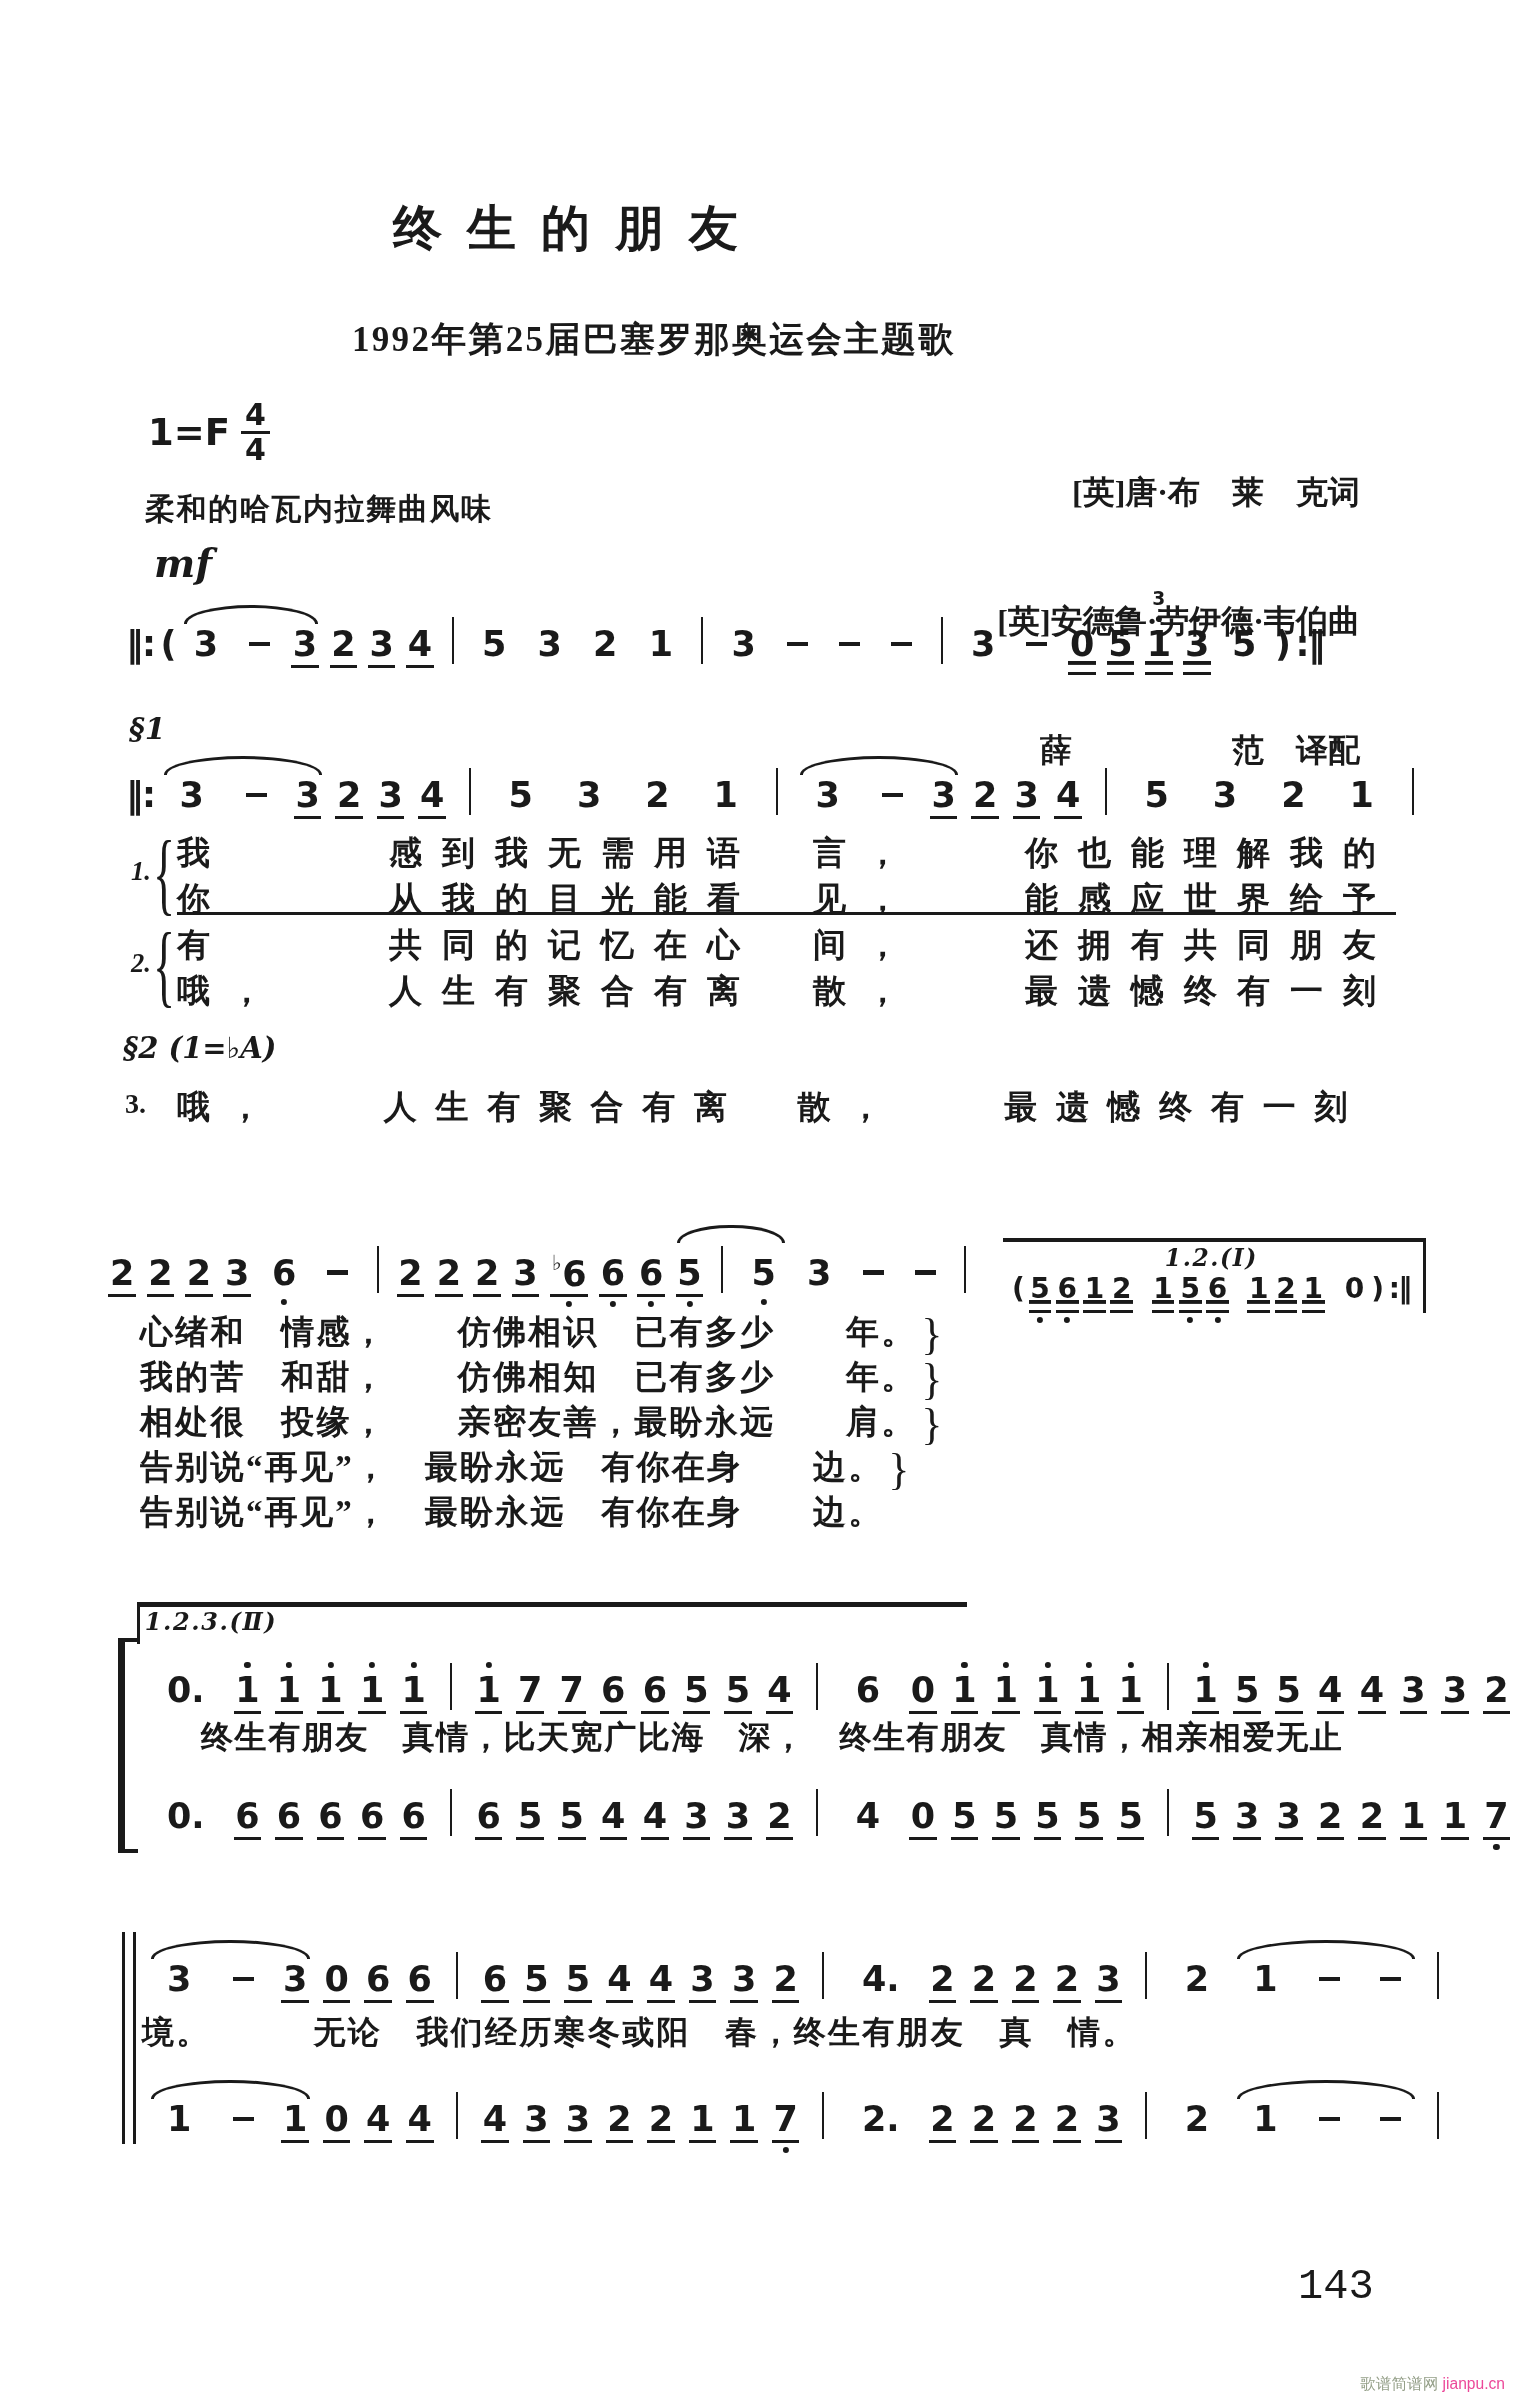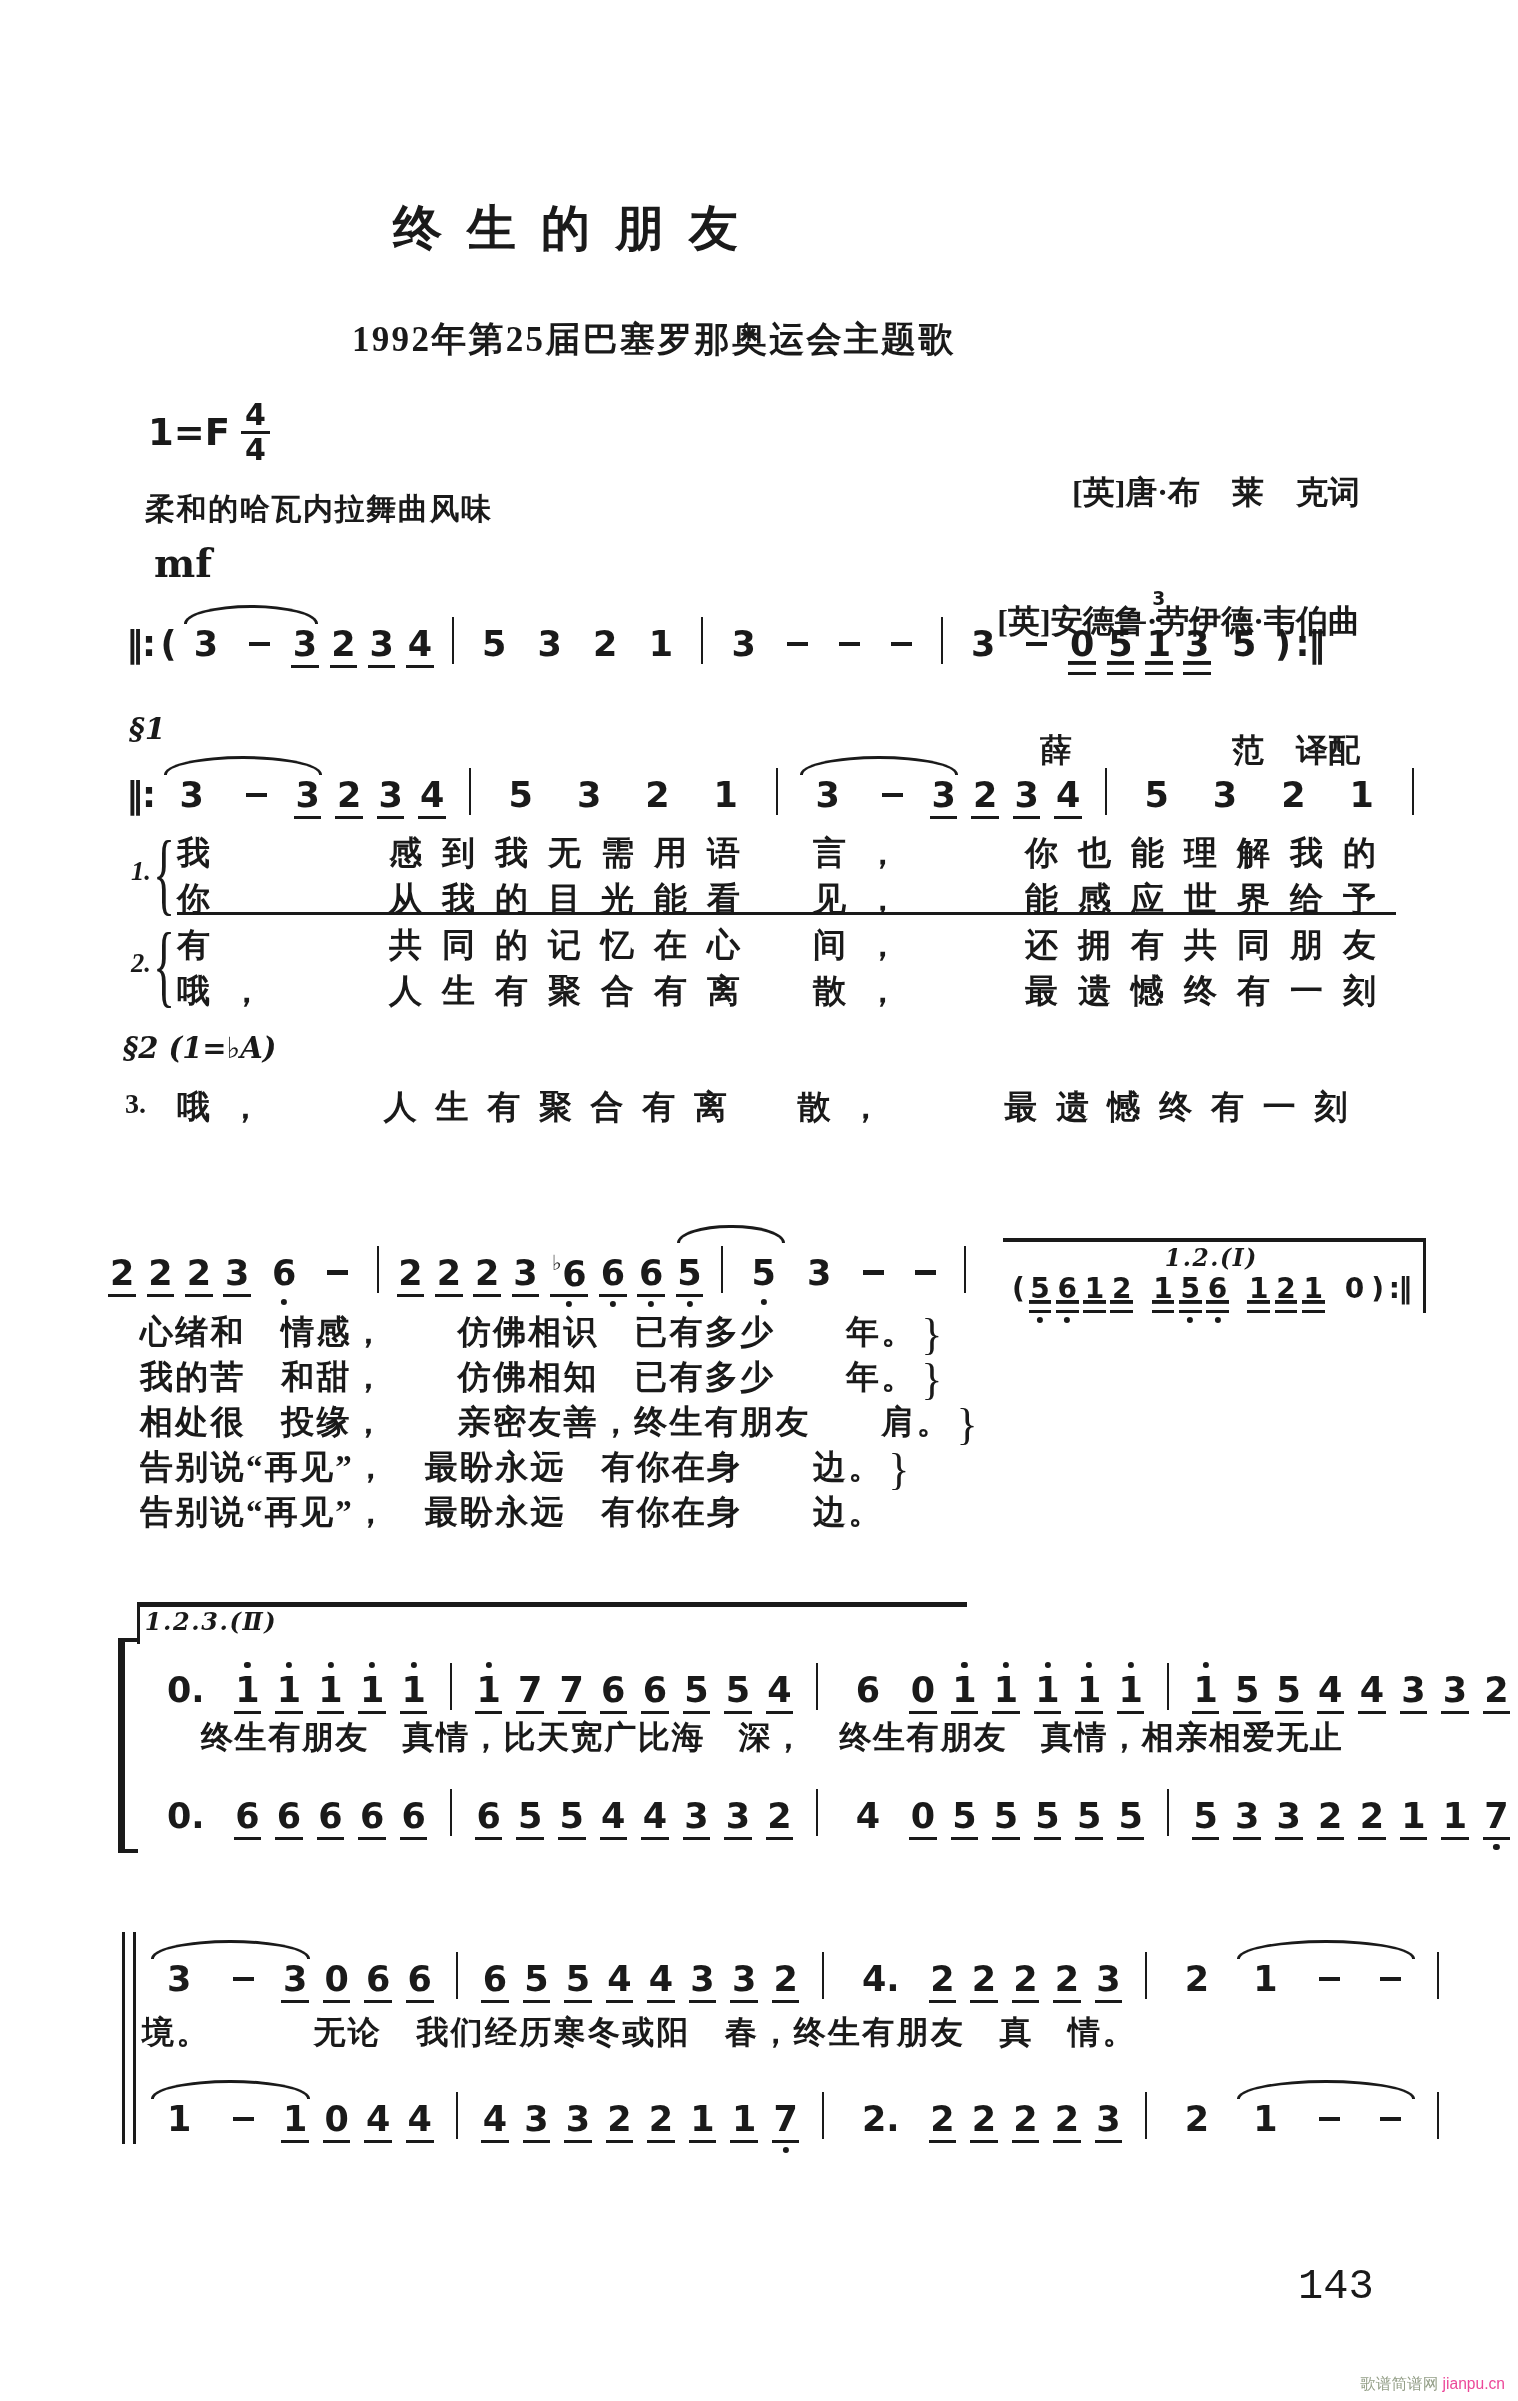--- a/index.html
+++ b/index.html
@@ -7,21 +7,21 @@
         font-family:"Liberation Serif",serif;overflow:hidden;}
 
   .title{position:absolute;left:393px;top:196px;font-size:49px;font-weight:900;letter-spacing:25px;white-space:pre;}
   .subtitle{position:absolute;left:352px;top:316px;font-size:35px;font-weight:700;letter-spacing:2.3px;white-space:pre;}
   .credits{position:absolute;top:385px;right:159px;text-align:right;font-size:32px;font-weight:700;line-height:43px;white-space:pre;}
   .keysig{position:absolute;left:148px;top:399px;font-size:37px;font-weight:800;display:flex;align-items:center;gap:11px;font-family:"DejaVu Sans",sans-serif;}
   .frac{display:inline-block;text-align:center;font-size:30px;line-height:1.05;font-weight:800;}
   .frac-top{display:block;border-bottom:3.1px solid #1a1a1a;padding:0 3.9px 0.8px;}
   .frac-bot{display:block;}
   .tempo{position:absolute;left:145px;top:489px;font-size:30px;font-weight:800;letter-spacing:1.6px;}
-  .dyn{position:absolute;left:154px;top:540px;font-size:39px;font-weight:700;font-family:"DejaVu Serif",serif;}
+  .dyn{position:absolute;left:154px;top:540px;font-size:39px;font-weight:700;font-style:italic;font-family:"DejaVu Serif",serif;}
   .segno{position:absolute;font-style:italic;font-weight:800;font-family:"DejaVu Serif",serif;}
   #segno1{left:129px;top:711px;font-size:30px;}
   #segno2{left:123px;top:1031px;font-size:29px;}
 
   
   .music-line{position:absolute;white-space:nowrap;padding-top:39px;font-family:"DejaVu Sans",sans-serif;}
   .note{position:relative;display:inline-block;font-size:35px;font-weight:700;line-height:1.05;margin:0 22px;}
   .note.u1,.note.u2{margin:0 7px;border-bottom:3.9px solid #1a1a1a;padding:0 1.6px 2.3px;}
   .note.u2{padding-bottom:8.6px;background-image:linear-gradient(#1a1a1a,#1a1a1a);background-repeat:no-repeat;
            background-size:100% 3.9px;background-position:0 calc(100% - 6.2px);}
@@ -126,21 +126,21 @@
   <div class="verse-row" id="vr3">哦，　　人生有聚合有离　散，　　最遗憾终有一刻</div>
 
   <div class="segno" id="segno2">§2 (1=♭A)</div>
   <div id="v3-label">3.</div>
   <div id="verse3-row">哦，　　人生有聚合有离　散，　　最遗憾终有一刻</div>
 
   <div class="music-line tight" id="line-bridge"><span class="note u1">2</span><span class="note u1">2</span><span class="note u1">2</span><span class="note u1">3</span><span class="note db">6</span><span class="dash"></span><span class="bar"></span><span class="note u1">2</span><span class="note u1">2</span><span class="note u1">2</span><span class="note u1">3</span><span class="note u1 db"><span class="flat">♭</span>6</span><span class="note u1 db">6</span><span class="note u1 db">6</span><span class="grp tie"><span class="note u1 db">5</span><span class="bar"></span><span class="note db">5</span></span><span class="note">3</span><span class="dash"></span><span class="dash"></span><span class="bar"></span><span class="volta"><span class="volta-label">1.2.(Ⅰ)</span><span class="volta-row"><span class="sym">(</span><span class="note u2 db">5</span><span class="note u2 db">6</span><span class="note u2">1</span><span class="note u2">2</span><span class="gap"></span><span class="note u2">1</span><span class="note u2 db">5</span><span class="note u2 db">6</span><span class="gap"></span><span class="note u2">1</span><span class="note u2">2</span><span class="note u2">1</span><span class="gap"></span><span class="note">0</span><span class="sym">)</span><span class="sym">:‖</span></span></span></div>
 
   <div class="block-row" id="br0"><span>心绪和　情感，　　仿佛相识　已有多少　　年。</span><span class="block-brace">}</span></div>
   <div class="block-row" id="br1"><span>我的苦　和甜，　　仿佛相知　已有多少　　年。</span><span class="block-brace">}</span></div>
-  <div class="block-row" id="br2"><span>相处很　投缘，　　亲密友善，终生有朋友　　肩。</span><span class="block-brace">}</span></div>
+  <div class="block-row" id="br2"><span>相处很　投缘，　　亲密友善，最盼永远　　肩。</span><span class="block-brace">}</span></div>
   <div class="block-row" id="br3"><span>告别说“再见”，　最盼永远　有你在身　　边。</span><span class="block-brace">}</span></div>
   <div class="block-row" id="br4"><span>告别说“再见”，　最盼永远　有你在身　　边。</span><span class="block-brace"></span></div>
 
   <div id="volta123">
     <div class="big-label">1.2.3.(Ⅱ)</div>
   </div>
 
   <div id="bracketA"></div>
   <div class="music-line" id="line-sysA-top"><span class="note">0.</span><span class="note u1 da">1</span><span class="note u1 da">1</span><span class="note u1 da">1</span><span class="note u1 da">1</span><span class="note u1 da">1</span><span class="bar"></span><span class="note u1 da">1</span><span class="note u1">7</span><span class="note u1">7</span><span class="note u1">6</span><span class="note u1">6</span><span class="note u1">5</span><span class="note u1">5</span><span class="note u1">4</span><span class="bar"></span><span class="note">6</span><span class="note u1">0</span><span class="note u1 da">1</span><span class="note u1 da">1</span><span class="note u1 da">1</span><span class="note u1 da">1</span><span class="note u1 da">1</span><span class="bar"></span><span class="note u1 da">1</span><span class="note u1">5</span><span class="note u1">5</span><span class="note u1">4</span><span class="note u1">4</span><span class="note u1">3</span><span class="note u1">3</span><span class="note u1">2</span></div>
   <div class="sys-lyrics" id="lyrics-sysA">终生有朋友　真情，比天宽广比海　深，　终生有朋友　真情，相亲相爱无止</div>

